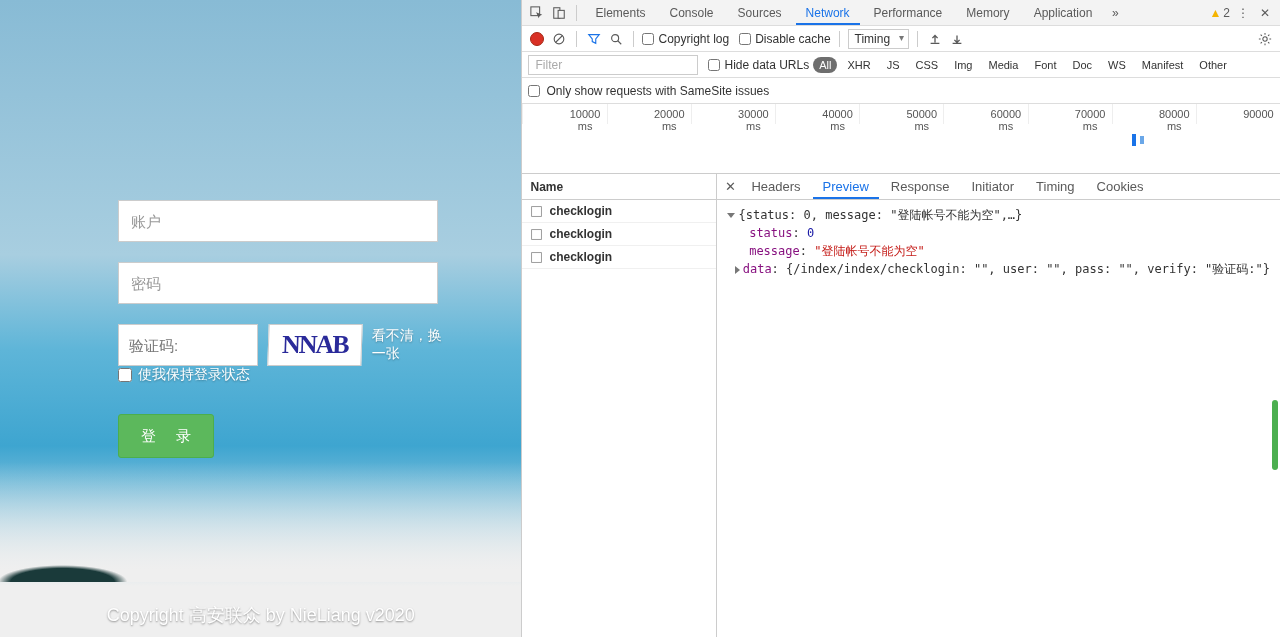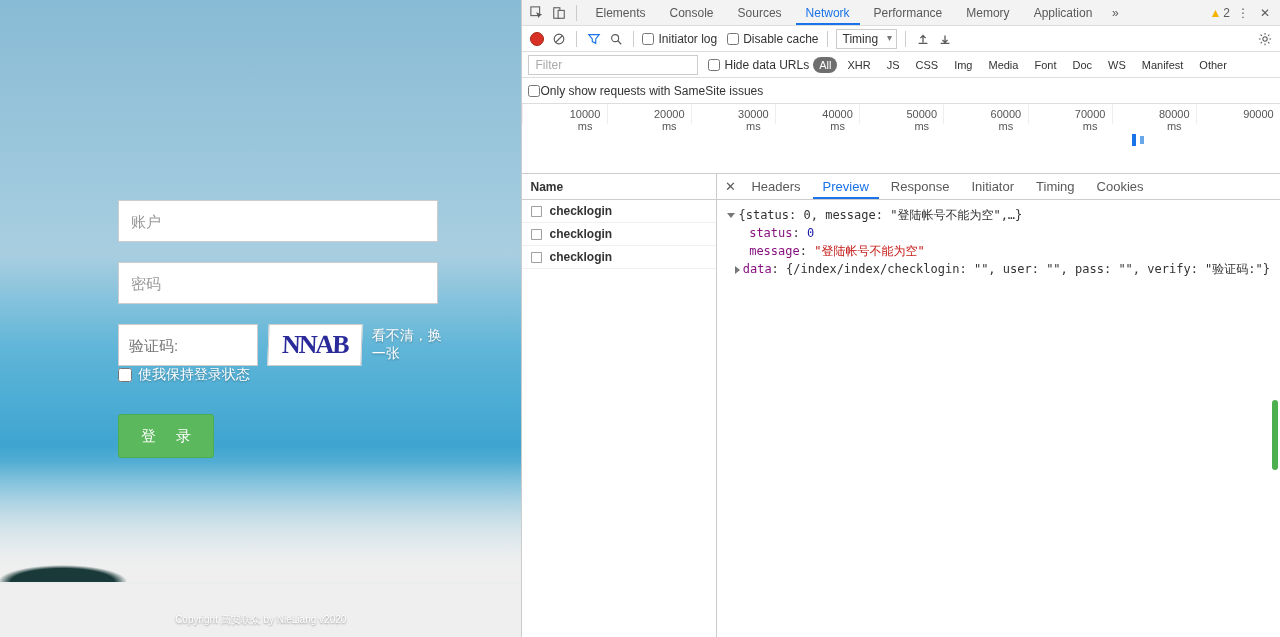--- a/index.html
+++ b/index.html
@@ -11,21 +11,21 @@
 .login-box { position:absolute; left:118px; top:200px; width:330px; }
 .field { width:320px; height:42px; background:#fff; border:1px solid #ccc; margin-bottom:20px; padding:0 12px; font-size:15px; color:#333; }
 .field::placeholder { color:#999; }
 .captcha-row { display:flex; align-items:center; gap:10px; }
 .captcha-input { width:140px; height:42px; background:#fff; border:1px solid #ccc; padding:0 10px; font-size:15px; }
 .captcha-img { width:120px; height:42px; background:#fff; border:1px solid #ccc; display:flex; align-items:center; justify-content:center; font-family: "Comic Sans MS", cursive; font-size:26px; font-weight:bold; color:#2a2a9a; letter-spacing:-2px; transform:skewX(-2deg); }
 .captcha-link { color:#fff; font-size:14px; text-shadow:0 1px 2px rgba(0,0,0,0.3); cursor:pointer; }
 .remember { display:flex; align-items:center; gap:6px; color:#fff; font-size:14px; margin-bottom:30px; text-shadow:0 1px 2px rgba(0,0,0,0.3); }
 .remember input { width:14px; height:14px; }
 .login-btn { width:96px; height:44px; background:#5cb85c; border:1px solid #4cae4c; border-radius:3px; color:#fff; font-size:15px; letter-spacing:8px; text-indent:8px; cursor:pointer; }
-.footer { position:absolute; bottom:10px; left:0; right:0; text-align:center; color:#fff; font-size:10px; text-shadow:0 1px 2px rgba(0,0,0,0.4); }
+.footer { position:absolute; bottom:10px; left:0; right:0; text-align:center; color:#fff; font-size:18px; text-shadow:0 1px 2px rgba(0,0,0,0.4); }
 .right { flex:1; background:#fff; display:flex; flex-direction:column; border-left:1px solid #ccc; }
 .dt-row { display:flex; align-items:center; height:26px; border-bottom:1px solid #ddd; background:#f3f3f3; padding:0 6px; gap:4px; font-size:12px; color:#333; }
 .dt-row.white { background:#fff; }
 .dt-ico { width:18px; height:18px; display:inline-flex; align-items:center; justify-content:center; color:#5a5a5a; cursor:pointer; }
 .dt-ico svg { width:14px; height:14px; }
 .tab { padding:5px 10px; color:#5a5a5a; cursor:pointer; }
 .tab.active { color:#1a73e8; border-bottom:2px solid #1a73e8; padding-bottom:3px; }
 .sep { width:1px; height:16px; background:#ccc; margin:0 4px; }
 .warn-badge { display:flex; align-items:center; gap:2px; color:#5a5a5a; }
 .warn-tri { color:#f5b400; font-size:12px; }
@@ -133,21 +133,21 @@
         </span>
       <span class="dt-ico">
           <svg viewBox="0 0 16 16">
             <circle cx="7" cy="7" r="4" fill="none" stroke="#5a5a5a" stroke-width="1.3"></circle>
             <line x1="10" y1="10" x2="14" y2="14" stroke="#5a5a5a" stroke-width="1.3"></line>
           </svg>
         </span>
       <span class="sep"></span>
       <label style="display:flex;align-items:center;gap:4px">
           <input type="checkbox" class="chk" style="">
-          <span>Initiator log</span>
+          <span>Copyright log</span>
         </label>
       <label style="display:flex;align-items:center;gap:4px;margin-left:6px">
           <input type="checkbox" class="chk" style="">
           <span>Disable cache</span>
         </label>
       <span class="sep"></span>
       <span class="select-ish">Timing</span>
       <span class="sep"></span>
       <span class="dt-ico">
           <svg viewBox="0 0 16 16">
@@ -181,21 +181,21 @@
       <span class="pill">Img</span>
       <span class="pill">Media</span>
       <span class="pill">Font</span>
       <span class="pill">Doc</span>
       <span class="pill">WS</span>
       <span class="pill">Manifest</span>
       <span class="pill">Other</span>
     </div>
 
     <div class="dt-row white">
-      <label style="display:flex;align-items:center;">
+      <label style="display:flex;align-items:center;gap:6px">
           <input type="checkbox" class="chk" style="">
           <span>Only show requests with SameSite issues</span>
         </label>
     </div>
 
     <div class="timeline">
       <div class="tl-ticks">
         <div class="tl-tick">10000 ms</div>
         <div class="tl-tick">20000 ms</div>
         <div class="tl-tick">30000 ms</div>

